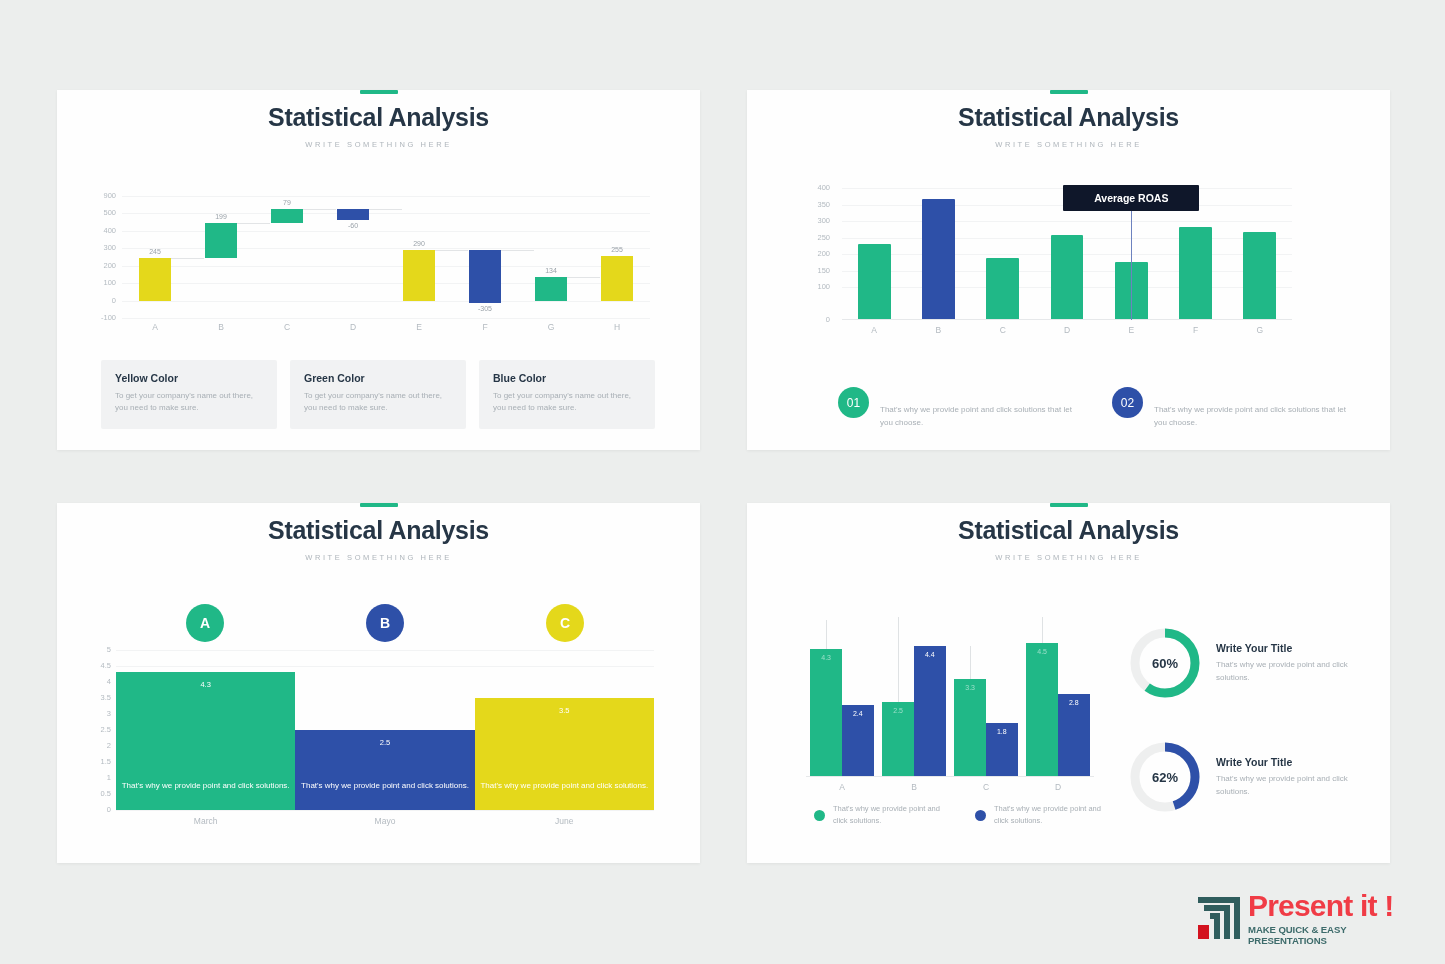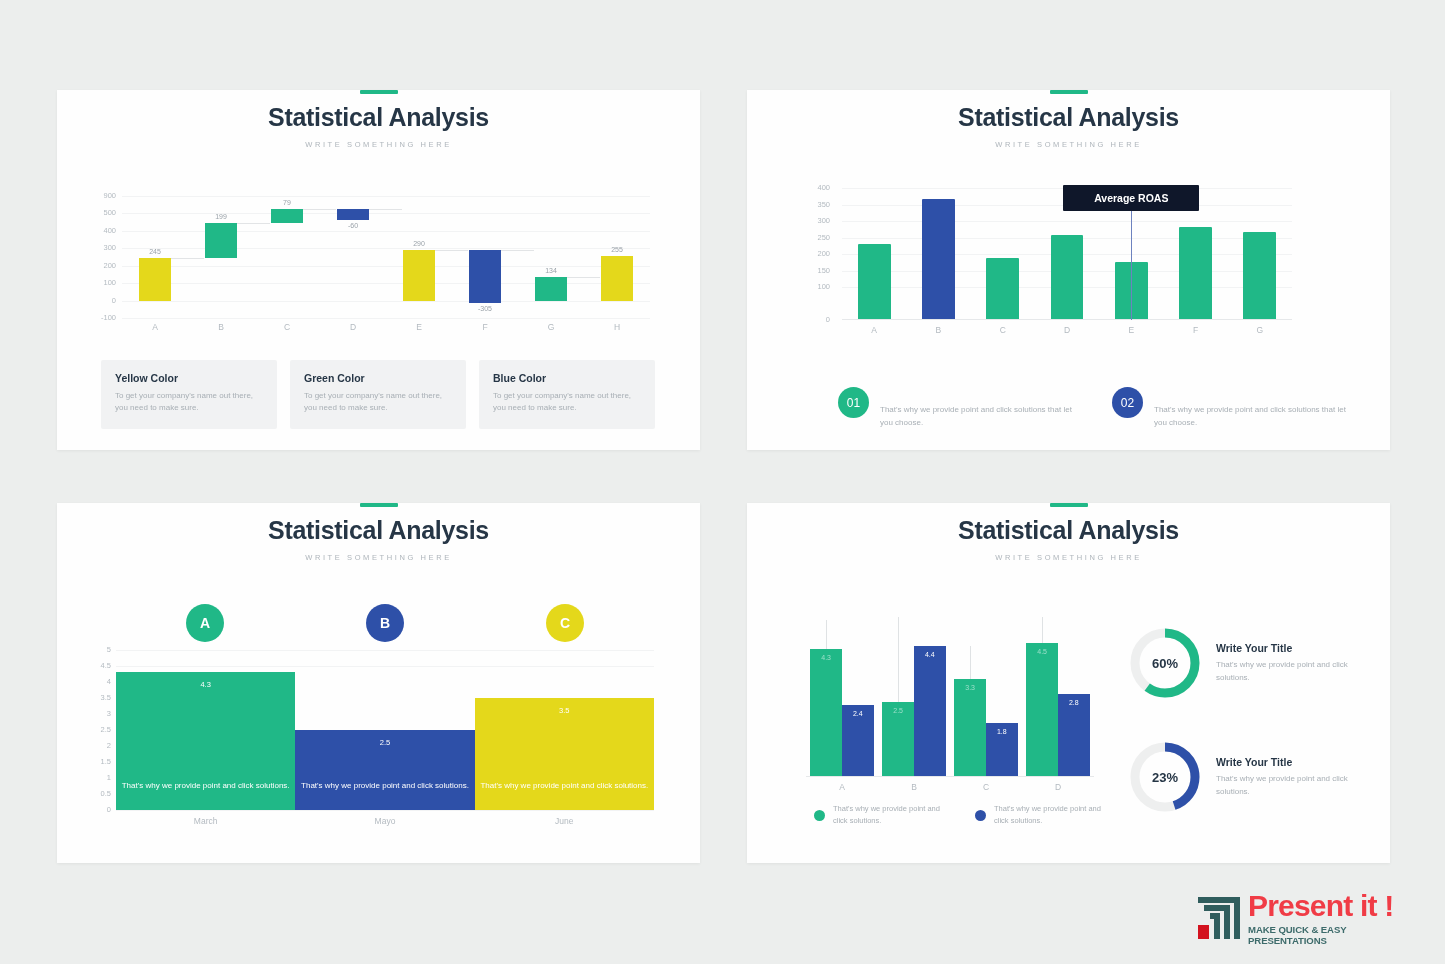--- a/index.html
+++ b/index.html
@@ -416,21 +416,21 @@
         </svg><div class="hole">60%</div></div>
       <div class="donut-txt">
         <h4>Write Your Title</h4>
         <p>That's why we provide point and click solutions.</p>
       </div>
     </div>
     <div class="donut-row">
       <div class="donut"><svg width="74" height="74" viewBox="0 0 74 74">
           <circle cx="37" cy="37" r="30" fill="none" stroke="#eeefef" stroke-width="9"></circle>
           <circle cx="37" cy="37" r="30" fill="none" stroke="#2e50a8" stroke-width="9" stroke-dasharray="84.82300164692441 188.49555921538757" transform="rotate(-90 37 37)"></circle>
-        </svg><div class="hole">23%</div></div>
+        </svg><div class="hole">62%</div></div>
       <div class="donut-txt">
         <h4>Write Your Title</h4>
         <p>That's why we provide point and click solutions.</p>
       </div>
     </div>
   </div>
 
 <div id="logo">
   <svg width="46" height="48" viewBox="0 0 46 48">
     <path d="M2 4 H44 V10 H2 Z" fill="#2f5d5d"></path>

